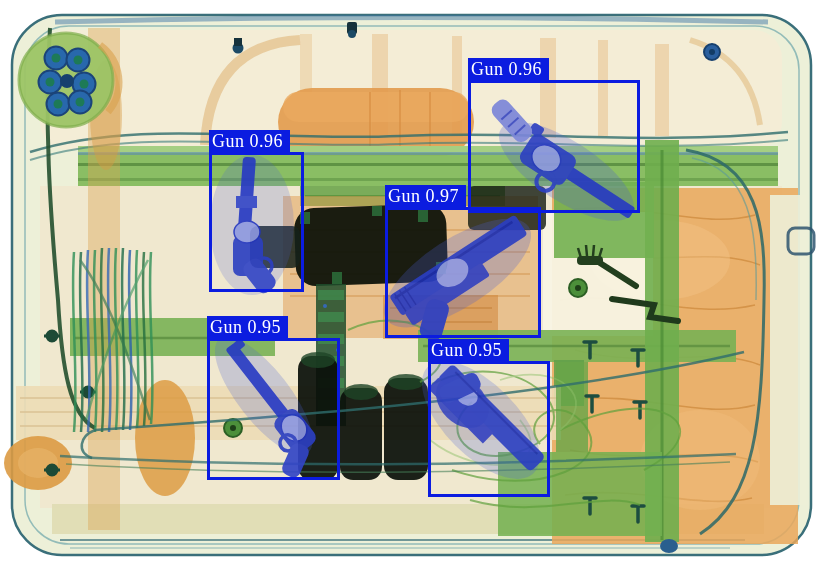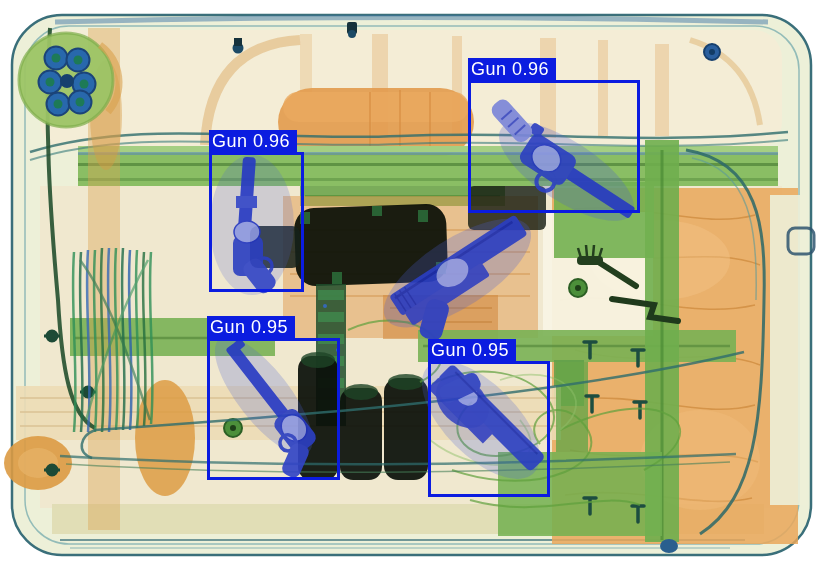--- a/index.html
+++ b/index.html
@@ -10,21 +10,21 @@
   .stage svg{position:absolute;left:0;top:0;}
   .det{
     position:absolute;box-sizing:border-box;
     border:3px solid var(--box-blue,#0b1ce0);
     z-index:5;
   }
   .det-label{
     position:absolute;left:-3px;top:-25px;height:22px;
     background:var(--box-blue,#0b1ce0);
     color:#fff;
-    font-family:Liberation Sans, sans-serif;
+    font-family:Liberation Serif, serif;
     font-size:18px;line-height:22px;letter-spacing:.5px;
     padding:0 7px 0 3px;white-space:nowrap;
   }
 </style>
 </head>
 <body>
 
 <div class="stage" style="--box-blue: #0b1ce0;">
 
 <svg width="823" height="573" viewBox="0 0 823 573">
@@ -318,20 +318,23 @@
     <path d="M8,-8 H124" stroke="#1f2fae" stroke-width="2" fill="none"></path>
   </g>
 </svg>
 
   <div class="det" style="left: 468px; top: 80px; width: 172px; height: 133px;">
     <span class="det-label">Gun 0.96</span>
   </div>
   <div class="det" style="left: 209px; top: 152px; width: 95px; height: 140px;">
     <span class="det-label">Gun 0.96</span>
   </div>
+  <div class="det" style="left: 385px; top: 207px; width: 156px; height: 131px;">
+    <span class="det-label">Gun 0.97</span>
+  </div>
   <div class="det" style="left: 207px; top: 338px; width: 133px; height: 142px;">
     <span class="det-label">Gun 0.95</span>
   </div>
   <div class="det" style="left: 428px; top: 361px; width: 122px; height: 136px;">
     <span class="det-label">Gun 0.95</span>
   </div>
 
 </div>
 
 </body></html>

